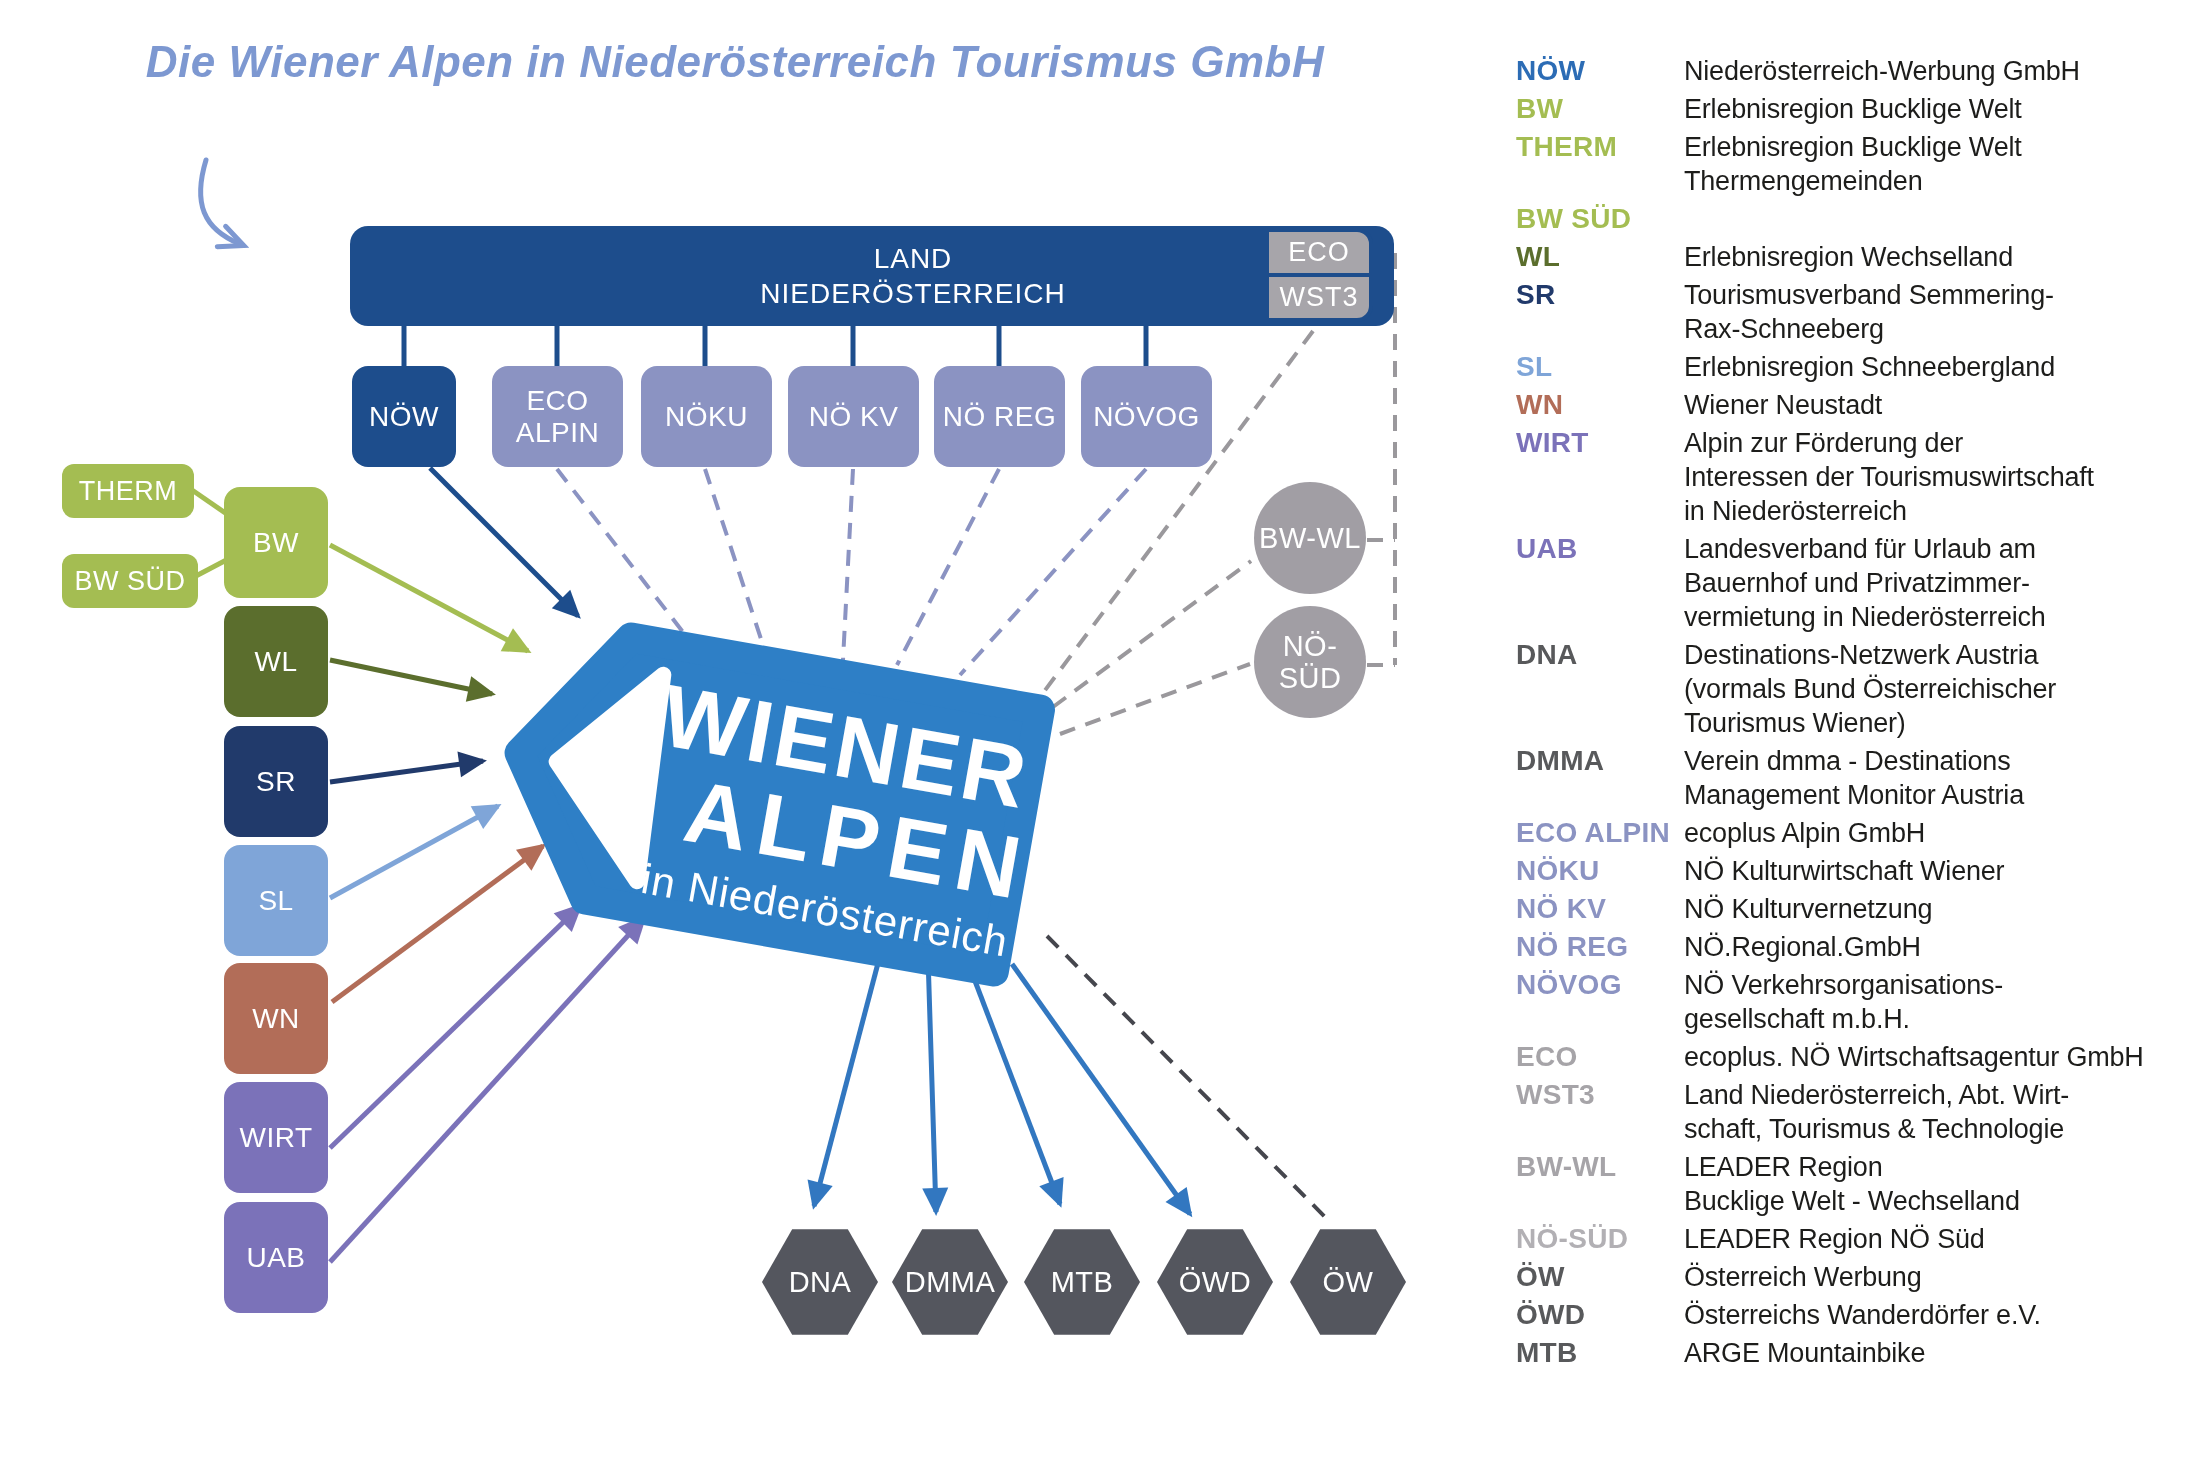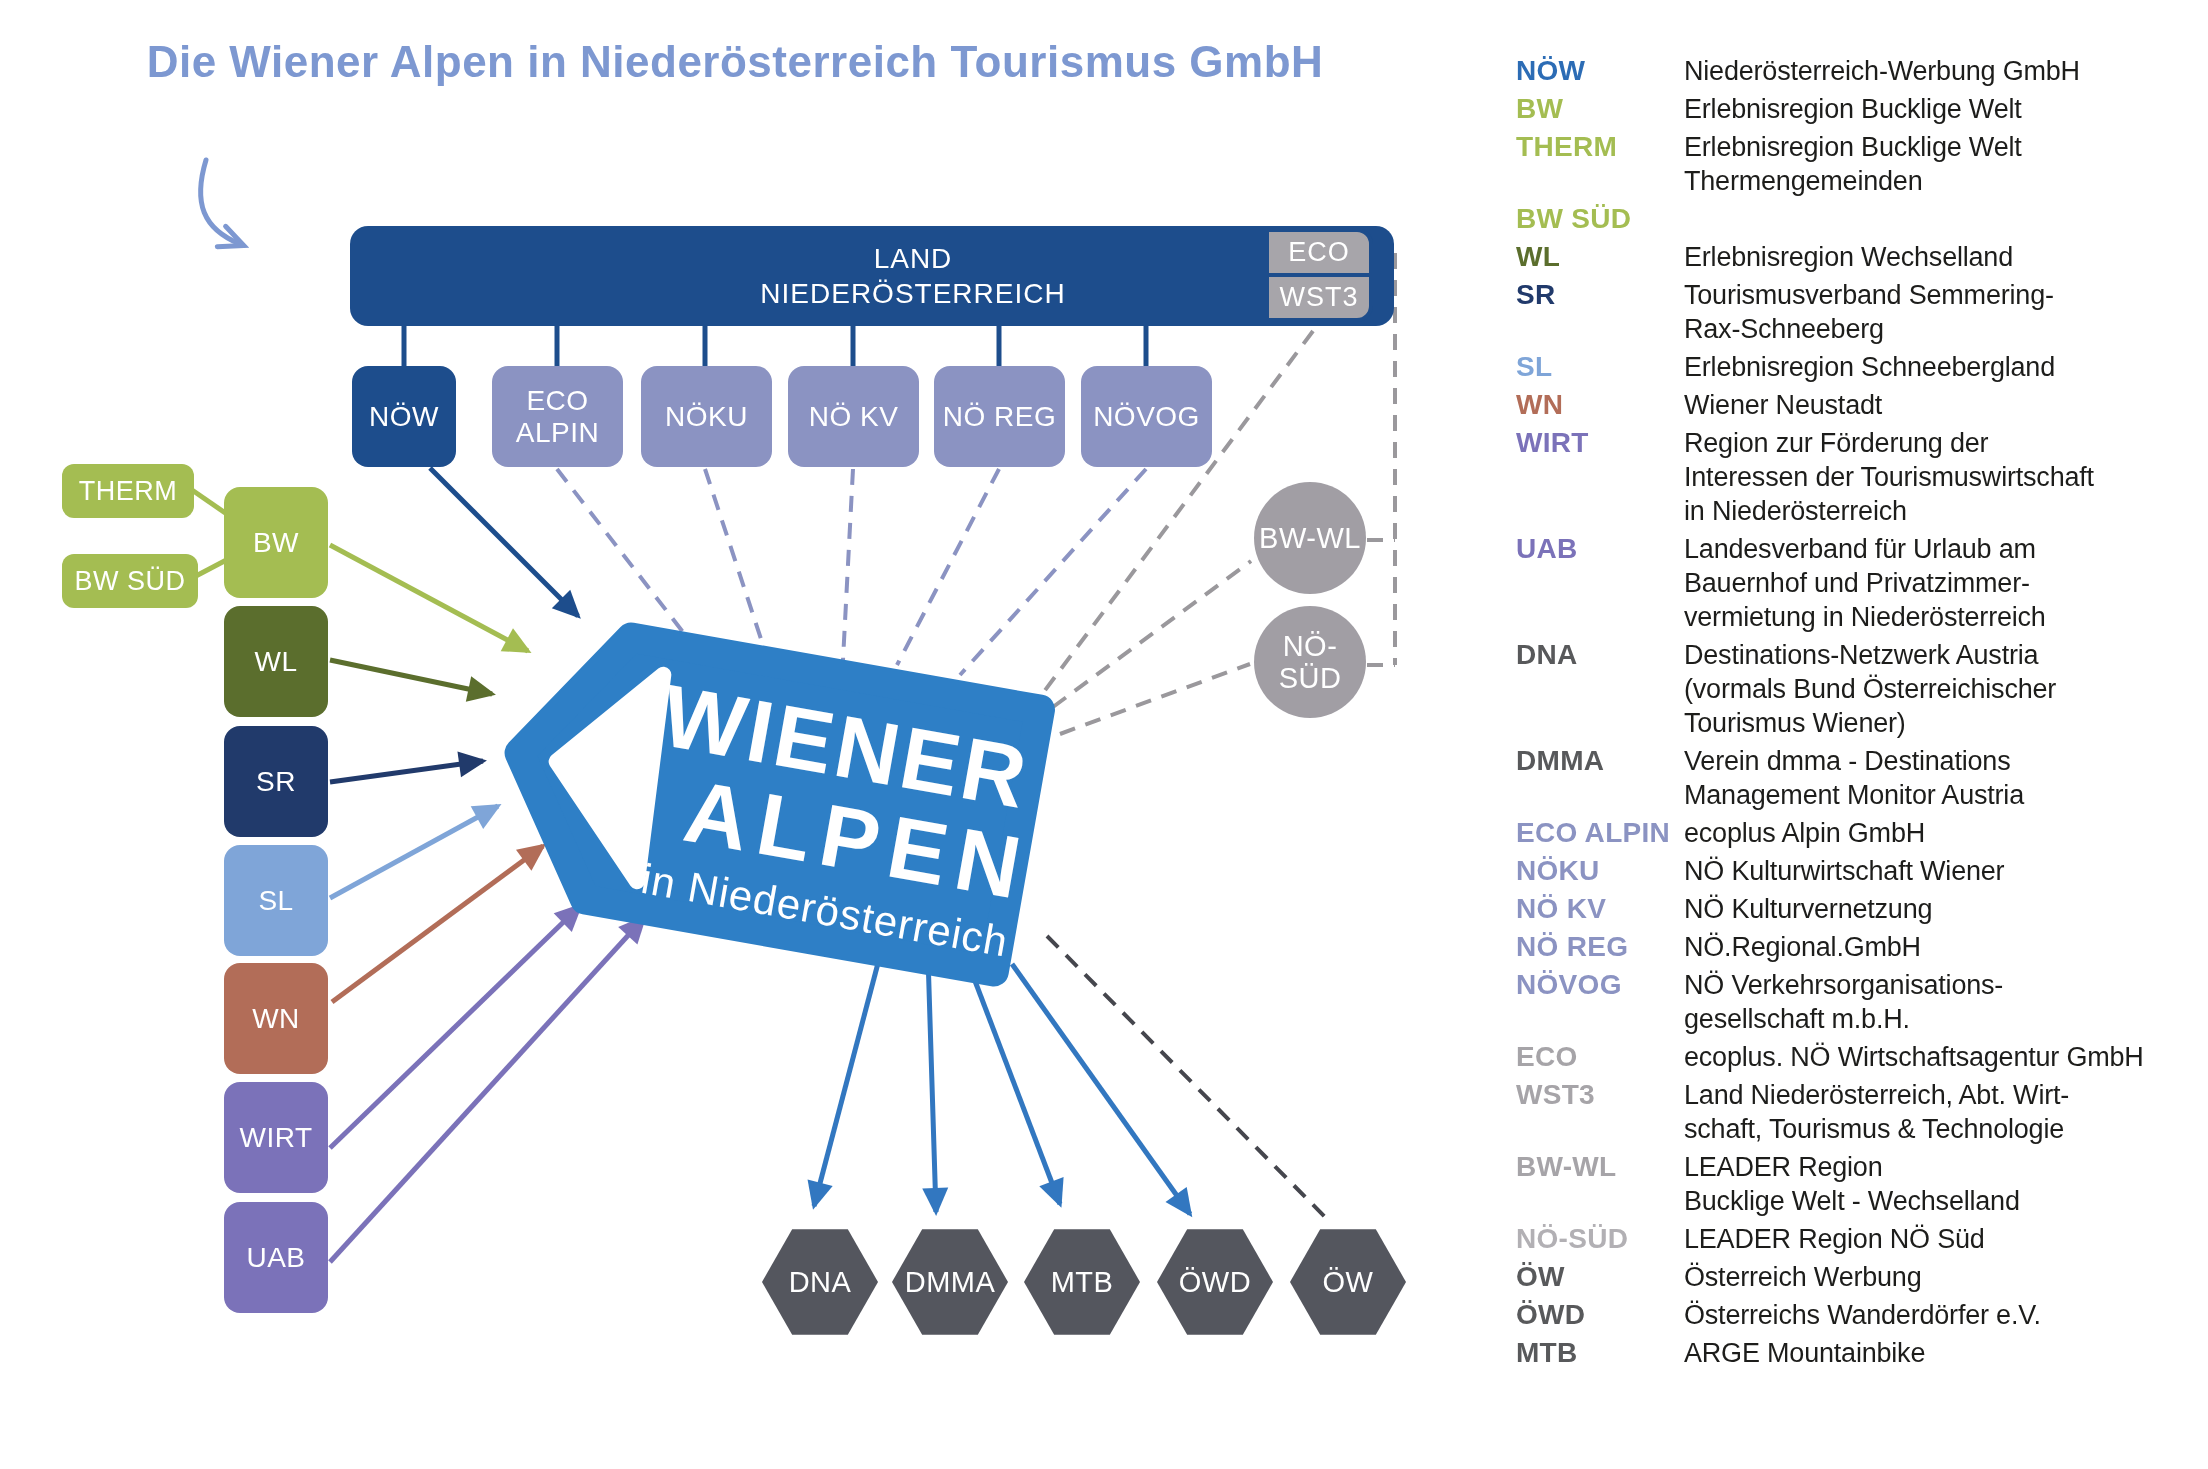--- a/index.html
+++ b/index.html
@@ -21,21 +21,21 @@
   .legend{position:absolute;left:1516px;top:54px;width:688px;z-index:2;}
   .lg-row{display:flex;margin-bottom:4px;}
   .lg-abbr{flex:0 0 168px;font-size:28px;font-weight:700;line-height:34px;letter-spacing:0.3px;}
   .lg-text{font-size:27px;line-height:34px;color:#1d1d1b;white-space:nowrap;letter-spacing:-0.2px;}
 </style>
 </head>
 <body>
 
 <div class="canvas">
 
-  <div class="title" style="color: rgb(125, 152, 209);">
+  <div class="title" style="color: rgb(125, 152, 209); font-style: italic;">
     <div>Die Wiener Alpen in Niederösterreich Tourismus GmbH</div>
   </div>
 
   <svg class="overlay" width="2208" height="1469" viewBox="0 0 2208 1469">
     <defs>
       <marker id="m-navy" markerUnits="userSpaceOnUse" markerWidth="34" markerHeight="30" refX="26" refY="15" orient="auto">
           <path d="M2,2 L30,15 L2,28 Z" fill="#1d4d8c"></path>
         </marker>
       <marker id="m-green" markerUnits="userSpaceOnUse" markerWidth="34" markerHeight="30" refX="26" refY="15" orient="auto">
           <path d="M2,2 L30,15 L2,28 Z" fill="#a4bd52"></path>
@@ -251,21 +251,21 @@
       </div>
     <div class="lg-row">
         <span class="lg-abbr" style="color: rgb(178, 109, 88);">WN</span>
         <div class="lg-text">
           <div>Wiener Neustadt</div>
         </div>
       </div>
     <div class="lg-row">
         <span class="lg-abbr" style="color: rgb(123, 114, 185);">WIRT</span>
         <div class="lg-text">
-          <div>Region zur Förderung der</div>
+          <div>Alpin zur Förderung der</div>
           <div>Interessen der Tourismuswirtschaft</div>
           <div>in Niederösterreich</div>
         </div>
       </div>
     <div class="lg-row">
         <span class="lg-abbr" style="color: rgb(123, 114, 185);">UAB</span>
         <div class="lg-text">
           <div>Landesverband für Urlaub am</div>
           <div>Bauernhof und Privatzimmer-</div>
           <div>vermietung in Niederösterreich</div>

